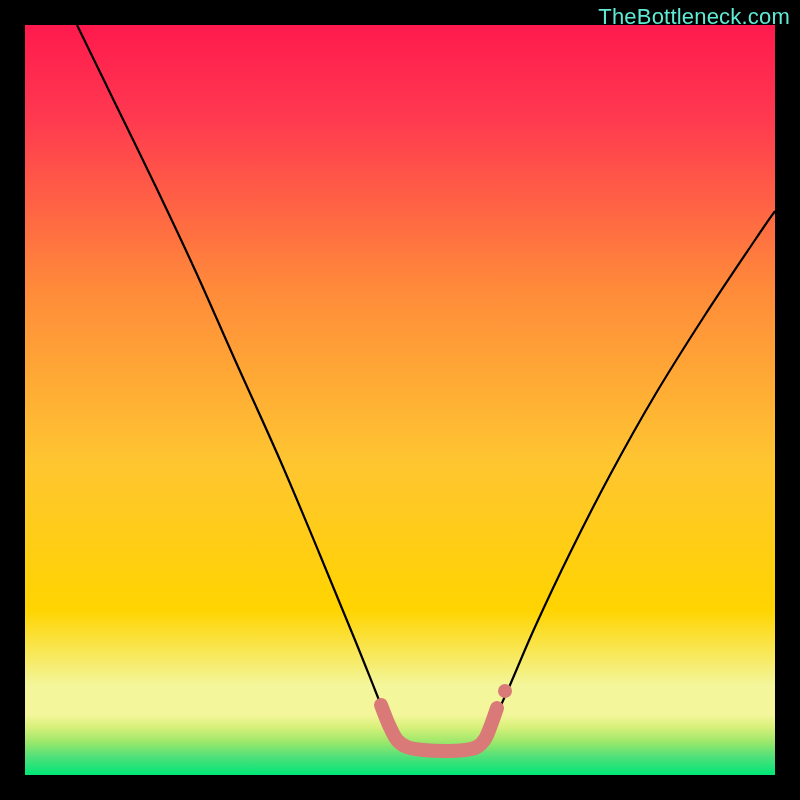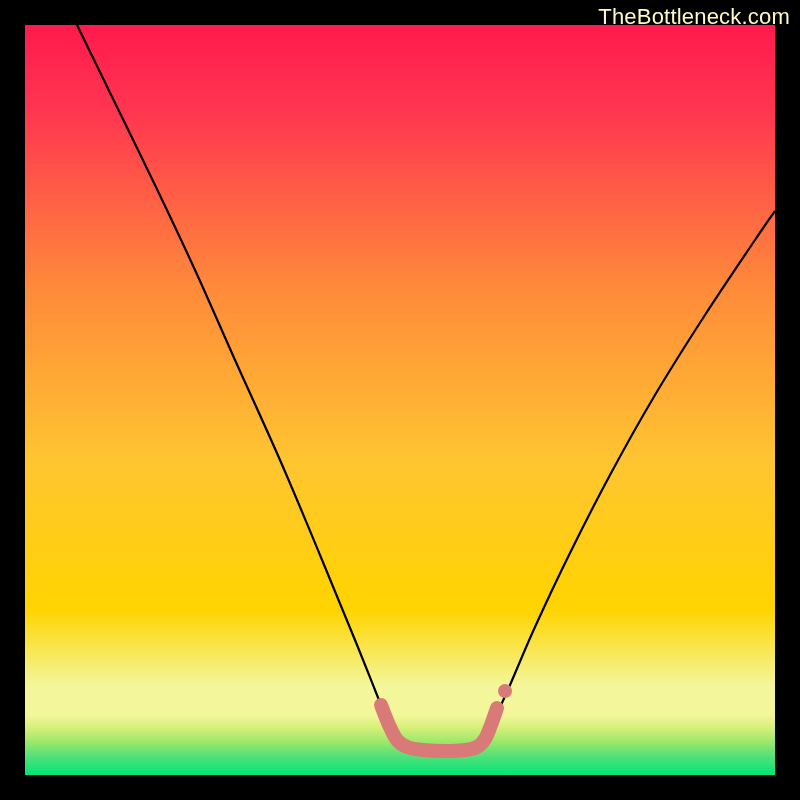--- a/index.html
+++ b/index.html
@@ -24,21 +24,21 @@
     width: 750px;
     height: 750px;
   }
   svg {
     display: block;
   }
   .watermark {
     position: absolute;
     top: 4px;
     right: 10px;
-    color: #fef9c3;
+    color: #5eead4;
     font-size: 22px;
     font-weight: 400;
     letter-spacing: 0.2px;
     user-select: none;
   }
 </style>
 </head>
 <body>
 
 <div class="frame">

